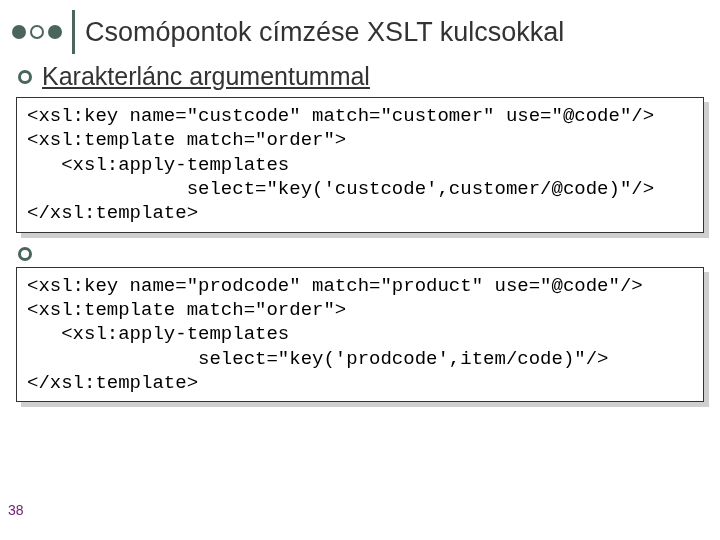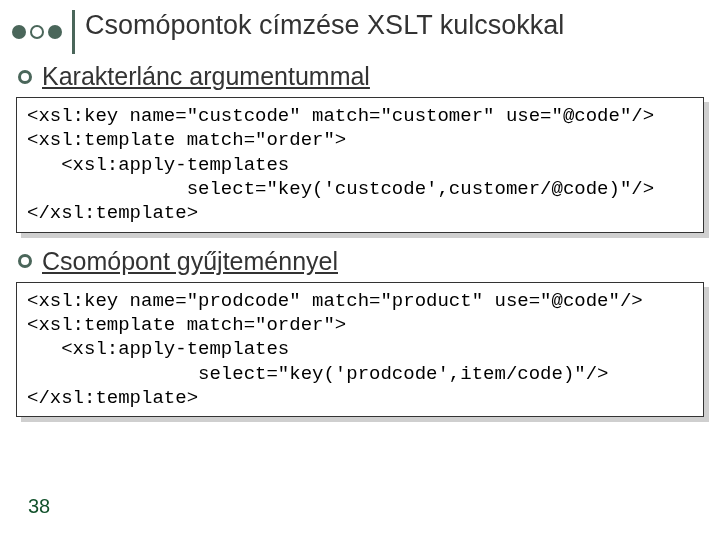--- a/index.html
+++ b/index.html
@@ -6,20 +6,21 @@
   body {
     width: 720px;
     height: 540px;
     background: #ffffff;
     font-family: Arial, Helvetica, sans-serif;
     position: relative;
     padding: 10px 12px;
   }
   .header {
     display: flex;
+    align-items: center;
     margin-bottom: 4px;
   }
   .dots {
     display: flex;
     align-items: center;
     gap: 4px;
     margin-right: 6px;
   }
   .dot {
     width: 14px;
@@ -75,23 +76,23 @@
     font-family: "Courier New", Courier, monospace;
     font-size: 19px;
     line-height: 1.28;
     white-space: pre;
     color: #000;
     overflow: hidden;
   }
   .page-num {
     position: absolute;
     bottom: 22px;
-    left: 28px;
-    font-size: 20px;
-    color: #14532d;
+    left: 8px;
+    font-size: 14px;
+    color: #701a75;
   }
 </style>
 </head>
 <body>
 
 <div class="header">
   <div class="dots">
     <div class="dot dot-filled"></div>
     <div class="dot dot-outline"></div>
     <div class="dot dot-filled"></div>
@@ -109,21 +110,20 @@
   <div class="code-shadow"></div>
   <div class="code-box">&lt;xsl:key name="custcode" match="customer" use="@code"/&gt;
 &lt;xsl:template match="order"&gt;
    &lt;xsl:apply-templates
               select="key('custcode',customer/@code)"/&gt;
 &lt;/xsl:template&gt;</div>
 </div>
 
 <div class="bullet-row">
   <div class="bullet"></div>
-  <div class="bullet-text">Csomópont gyűjteménnyel</div>
 </div>
 
 <div class="code-wrap">
   <div class="code-shadow"></div>
   <div class="code-box">&lt;xsl:key name="prodcode" match="product" use="@code"/&gt;
 &lt;xsl:template match="order"&gt;
    &lt;xsl:apply-templates
                select="key('prodcode',item/code)"/&gt;
 &lt;/xsl:template&gt;</div>
 </div>

